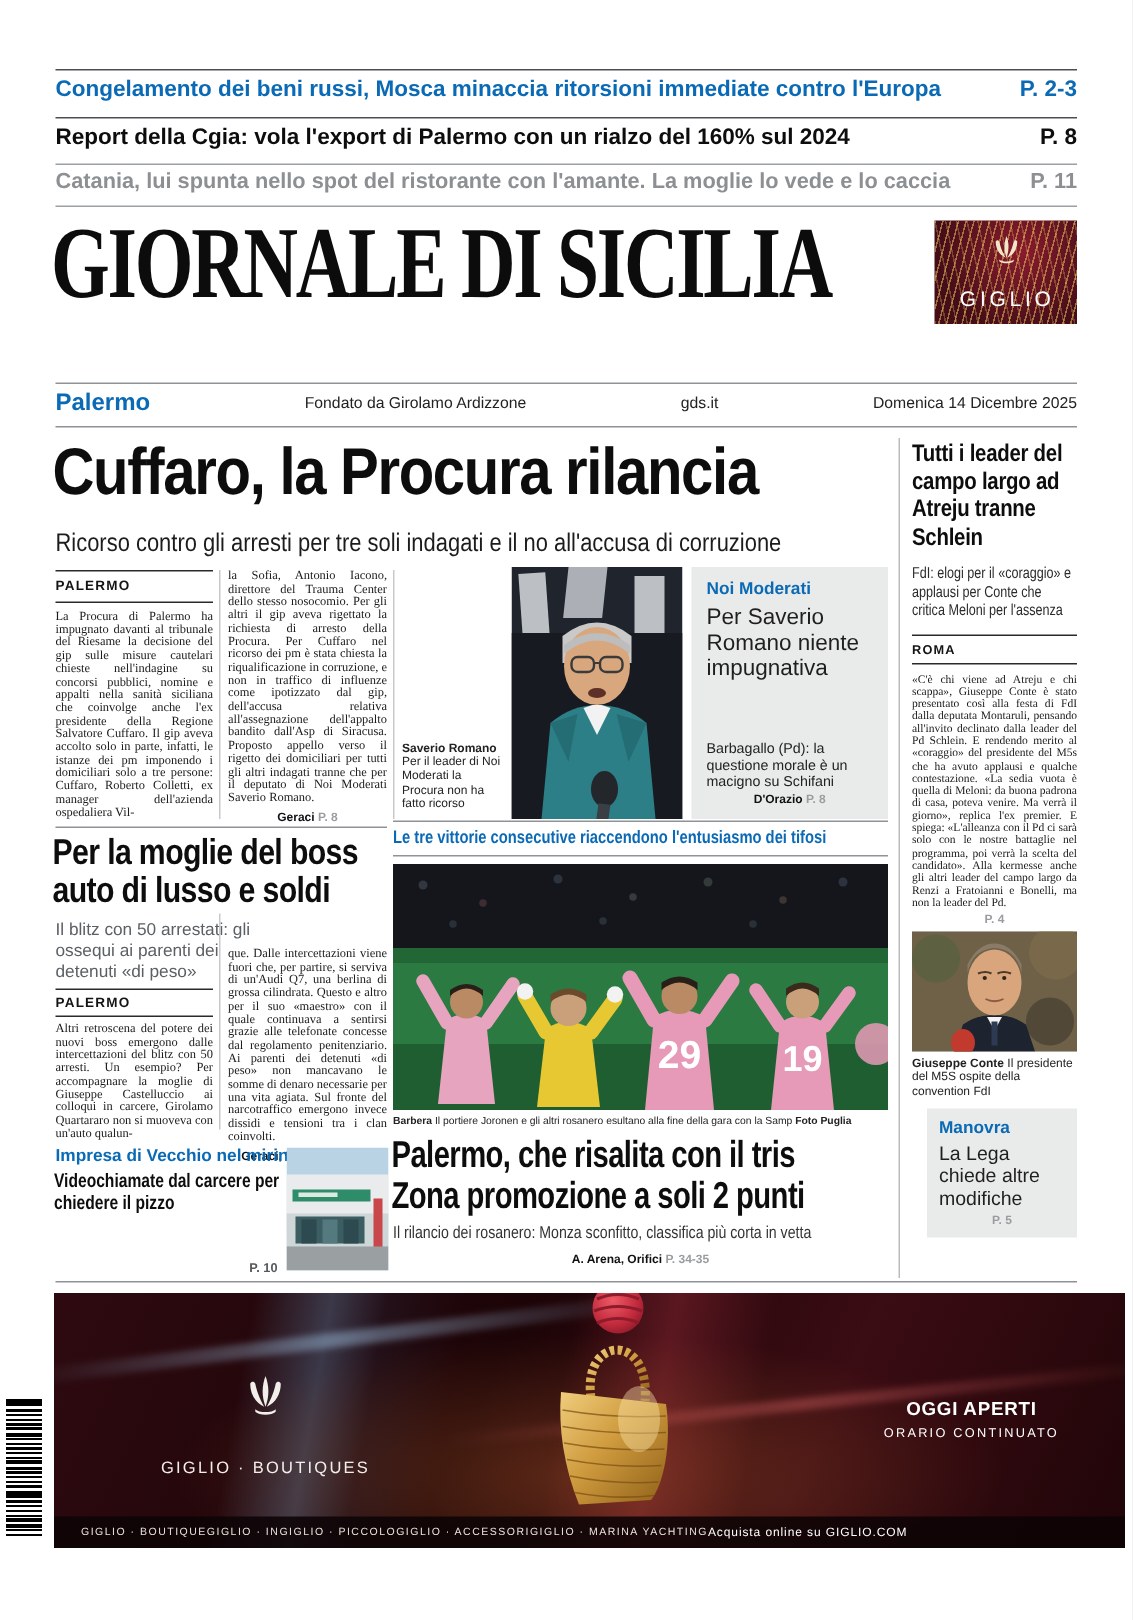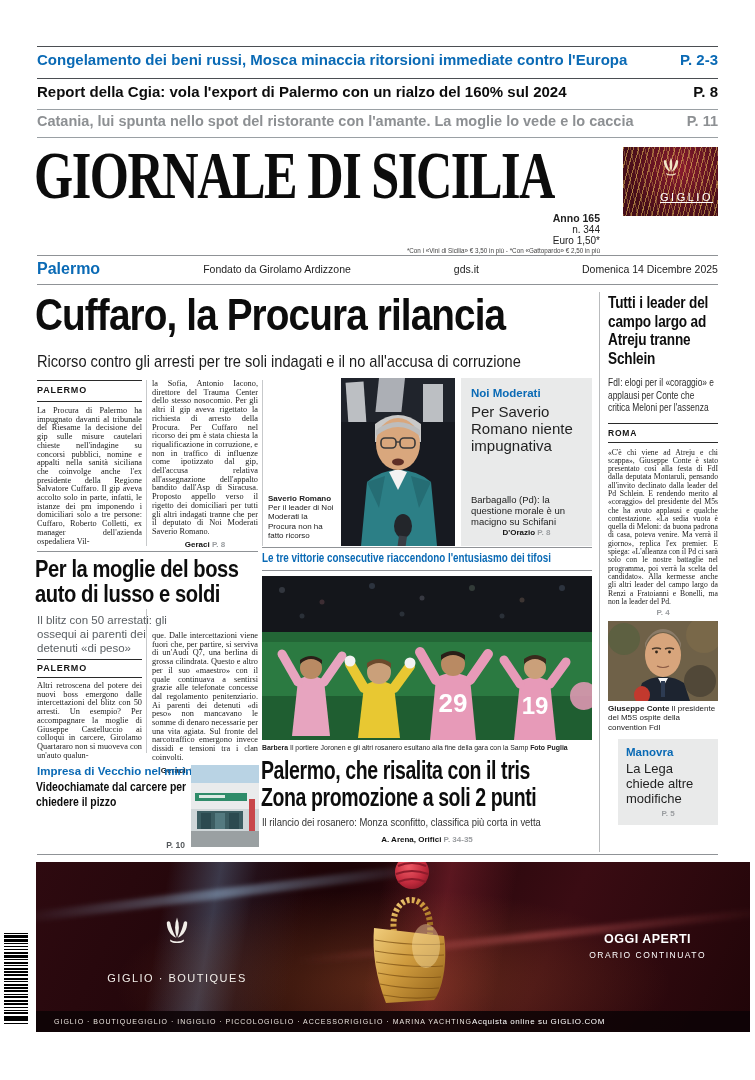--- a/index.html
+++ b/index.html
@@ -76,29 +76,23 @@
        background:radial-gradient(circle at 60% 30%, #8a1c2e, #450d18 72%);">
     <div class="abs" style="left:0;top:0;width:95px;height:69px;
          background:repeating-linear-gradient(105deg, rgba(232,192,92,.55) 0 1px, transparent 1px 5px),
                     repeating-linear-gradient(78deg, rgba(232,192,92,.30) 0 1px, transparent 1px 7px);"></div>
     <svg class="abs" style="left:36px;top:8px" width="24" height="24" viewBox="0 0 40 40" fill="#f3e6c8">
       <path d="M20 4 C17 12 17 20 20 28 C23 20 23 12 20 4 Z"></path>
       <path d="M8 10 C8 18 12 25 19 28 C15 21 13 15 12 10 C11 8 9 8 8 10 Z"></path>
       <path d="M32 10 C32 18 28 25 21 28 C25 21 27 15 28 10 C29 8 31 8 32 10 Z"></path>
       <path d="M12 30 C15 33 25 33 28 30 L28 32 C25 35 15 35 12 32 Z"></path>
     </svg>
-    <div class="abs sans" style="left:16px;top:44px;width:95px;text-align:center;color:#fff;font-size:11px;letter-spacing:2.5px;text-decoration:underline;">GIGLIO</div>
-  </div>
-
-  <div class="edition">
-    <div style="font-size:10.5px;font-weight:bold">Anno 165</div>
-    <div style="font-size:10px">n. 344</div>
-    <div style="font-size:10px">Euro 1,50*</div>
-    <div style="font-size:6.3px;color:#444;margin-top:1px">*Con i «Vini di Sicilia» € 3,50 in più - *Con «Gattopardo» € 2,50 in più</div>
-  </div>
+    <div class="abs sans" style="left:1px;top:44px;width:95px;text-align:center;color:#fff;font-size:14px;letter-spacing:2.5px;">GIGLIO</div>
+  </div>
+
 
   <div class="hr" style="left:37px;top:255px;width:681px"></div>
   <div class="abs sans" style="left:37px;top:257px;width:681px;height:24px;display:flex;justify-content:space-between;align-items:center">
     <span style="font-size:16px;font-weight:bold;color:#0a6ab5">Palermo</span>
     <span style="font-size:10.5px;color:#222">Fondato da Girolamo Ardizzone</span>
     <span style="font-size:10.5px;color:#222">gds.it</span>
     <span style="font-size:10.5px;color:#222">Domenica 14 Dicembre 2025</span>
   </div>
   <div class="hr" style="left:37px;top:284px;width:681px"></div>
 

